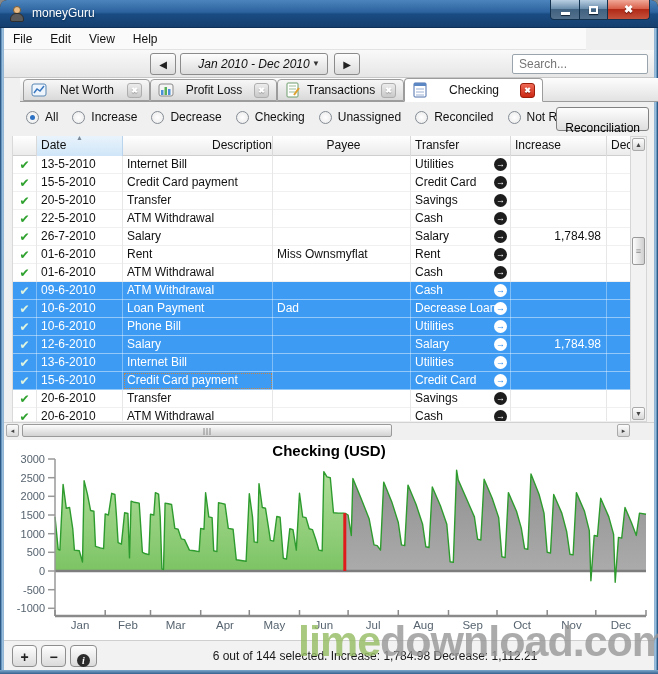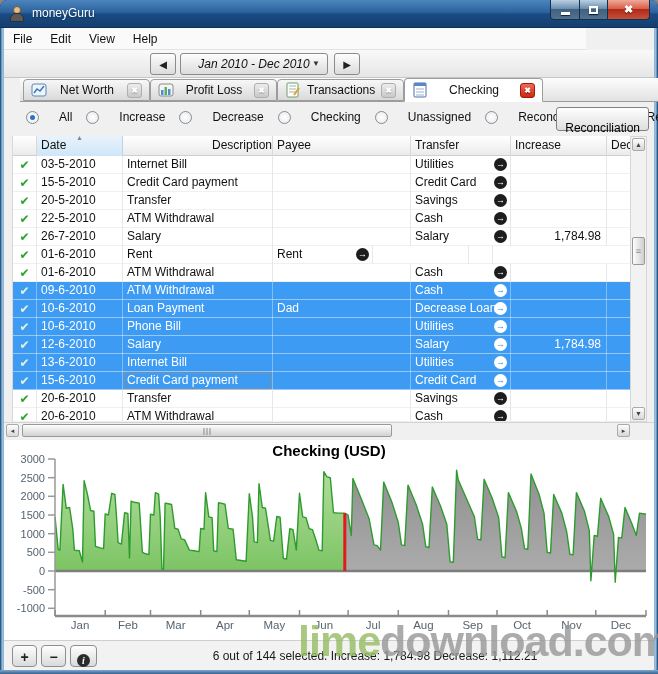--- a/index.html
+++ b/index.html
@@ -48,21 +48,21 @@
     background:linear-gradient(180deg,#f7f7f7,#d9d9d9);display:flex;align-items:center;gap:6px;padding:0 7px;}
   .tab.active{top:0;height:24px;background:#fff;border-bottom:1px solid #fff;z-index:2;}
   .tab .label{flex:1;text-align:center;}
   .tab-close{width:15px;height:15px;border-radius:3px;border:1px solid #aeaeae;color:#fff;font-size:8px;font-weight:bold;
     background:linear-gradient(180deg,#ececec,#c9c9c9);display:flex;align-items:center;justify-content:center;text-shadow:0 1px 1px #999;}
   .tab-close.red{background:linear-gradient(180deg,#ef6a56,#cc2814);border-color:#9b1d0c;text-shadow:0 1px 1px #7c1508;}
   .tab-icon{width:16px;height:16px;flex:0 0 16px;}
   
   .filterbar{position:absolute;left:0;top:74px;width:650px;height:34px;background:#f0f0f0;}
   .radio-row{position:absolute;left:22px;top:8px;display:flex;gap:14px;align-items:center;}
-  .radio{display:flex;gap:20px;align-items:center;white-space:nowrap;}
+  .radio{display:flex;gap:6px;align-items:center;white-space:nowrap;}
   .radio .circ{width:13px;height:13px;border-radius:50%;border:1px solid #848c94;background:radial-gradient(#fff,#e8e8e8);position:relative;}
   .radio .circ.on::after{content:"";position:absolute;left:3px;top:3px;width:5px;height:5px;border-radius:50%;background:#2d71c4;}
   .reconcile-btn{position:absolute;right:5px;top:5px;height:24px;padding:9px 8px;border:1px solid #828282;border-radius:3px;
     background:linear-gradient(180deg,#fefefe,#dedede);font-size:12px;line-height:22px;}
   
   .tablewrap{position:absolute;left:8px;top:108px;width:618px;height:286px;background:#fff;border-left:1px solid #d9d9d9;}
   .thead{position:absolute;left:0;top:0;width:618px;height:20px;background:linear-gradient(180deg,#ffffff,#ebebeb);
     border-bottom:1px solid #cfcfcf;display:flex;}
   .th{height:20px;border-right:1px solid #d9d9d9;padding:2px 0 0 4px;overflow:hidden;white-space:nowrap;position:relative;font-size:12px;}
   .th.sorted{background:linear-gradient(180deg,#e9f3fc,#cfe6f8);border-right:1px solid #b9d4ec;}
@@ -138,20 +138,21 @@
 
     <div class="menubar" id="menubar"><span class="menu-item">File</span><span class="menu-item">Edit</span><span class="menu-item">View</span><span class="menu-item">Help</span></div>
 
     <div class="toolbar">
       <button class="nav-btn" style="left:146px"><span>◀</span></button>
       <div class="date-range">
         <span>Jan 2010 - Dec 2010</span>
         <span class="caret">▼</span>
       </div>
       <button class="nav-btn" style="left:330px"><span>▶</span></button>
+      <input class="search-box" placeholder="Search..." style="">
     </div>
 
     <div class="tabbar" id="tabbar">
         <div class="tab" style="left: 3px; width: 127px;">
           <span class="tab-icon"><svg width="16" height="16">
               <rect x="1" y="2" width="14" height="12" rx="2" fill="#eef5fc" stroke="#5b87b5"></rect>
               <polyline points="3,11 6,7 9,9 13,4" fill="none" stroke="#3a78c0" stroke-width="1.5"></polyline>
             </svg></span>
           <span class="label">Net Worth</span>
           <span class="tab-close">✖</span>
@@ -222,29 +223,29 @@
           </span>
         </div>
       <button class="reconcile-btn">Reconciliation</button>
     </div>
 
     <div class="tablewrap">
       <div class="thead" id="thead">
           <div class="th" style="width: 24px;"><span></span></div>
           <div class="th sorted" style="width: 86px;"><span>Date</span><span class="sort-arrow">▲</span></div>
           <div class="th" style="width: 150px; text-align: right;"><span>Description</span></div>
-          <div class="th" style="width: 138px;"><span>Payee</span></div>
+          <div class="th" style="width: 138px; text-align: center;"><span>Payee</span></div>
           <div class="th" style="width: 100px;"><span>Transfer</span></div>
           <div class="th" style="width: 96px;"><span>Increase</span></div>
           <div class="th" style="width: 24px;"><span>Decrease</span></div>
         </div>
       <div class="rows-clip" id="tbody">
           <div class="trow">
             <div class="td check" style="width: 24px;"><span>✔</span></div>
-            <div class="td " style="width: 86px;"><span>03-5-2010</span></div>
+            <div class="td " style="width: 86px;"><span>13-5-2010</span></div>
             <div class="td " style="width: 150px;"><span>Internet Bill</span></div>
             <div class="td " style="width: 138px;"><span></span></div>
             <div class="td xfer" style="width: 100px;"><span>Utilities</span><span class="xfer-arrow">→</span></div>
             <div class="td num" style="width: 96px;"><span></span></div>
             <div class="td " style="width: 24px;"><span></span></div>
           </div>
           <div class="trow">
             <div class="td check" style="width: 24px;"><span>✔</span></div>
             <div class="td " style="width: 86px;"><span>15-5-2010</span></div>
             <div class="td " style="width: 150px;"><span>Credit Card payment</span></div>
@@ -277,20 +278,21 @@
             <div class="td " style="width: 150px;"><span>Salary</span></div>
             <div class="td " style="width: 138px;"><span></span></div>
             <div class="td xfer" style="width: 100px;"><span>Salary</span><span class="xfer-arrow">→</span></div>
             <div class="td num" style="width: 96px;"><span>1,784.98</span></div>
             <div class="td " style="width: 24px;"><span></span></div>
           </div>
           <div class="trow">
             <div class="td check" style="width: 24px;"><span>✔</span></div>
             <div class="td " style="width: 86px;"><span>01-6-2010</span></div>
             <div class="td " style="width: 150px;"><span>Rent</span></div>
+            <div class="td " style="width: 138px;"><span>Miss Ownsmyflat</span></div>
             <div class="td xfer" style="width: 100px;"><span>Rent</span><span class="xfer-arrow">→</span></div>
             <div class="td num" style="width: 96px;"><span></span></div>
             <div class="td " style="width: 24px;"><span></span></div>
           </div>
           <div class="trow">
             <div class="td check" style="width: 24px;"><span>✔</span></div>
             <div class="td " style="width: 86px;"><span>01-6-2010</span></div>
             <div class="td " style="width: 150px;"><span>ATM Withdrawal</span></div>
             <div class="td " style="width: 138px;"><span></span></div>
             <div class="td xfer" style="width: 100px;"><span>Cash</span><span class="xfer-arrow">→</span></div>

